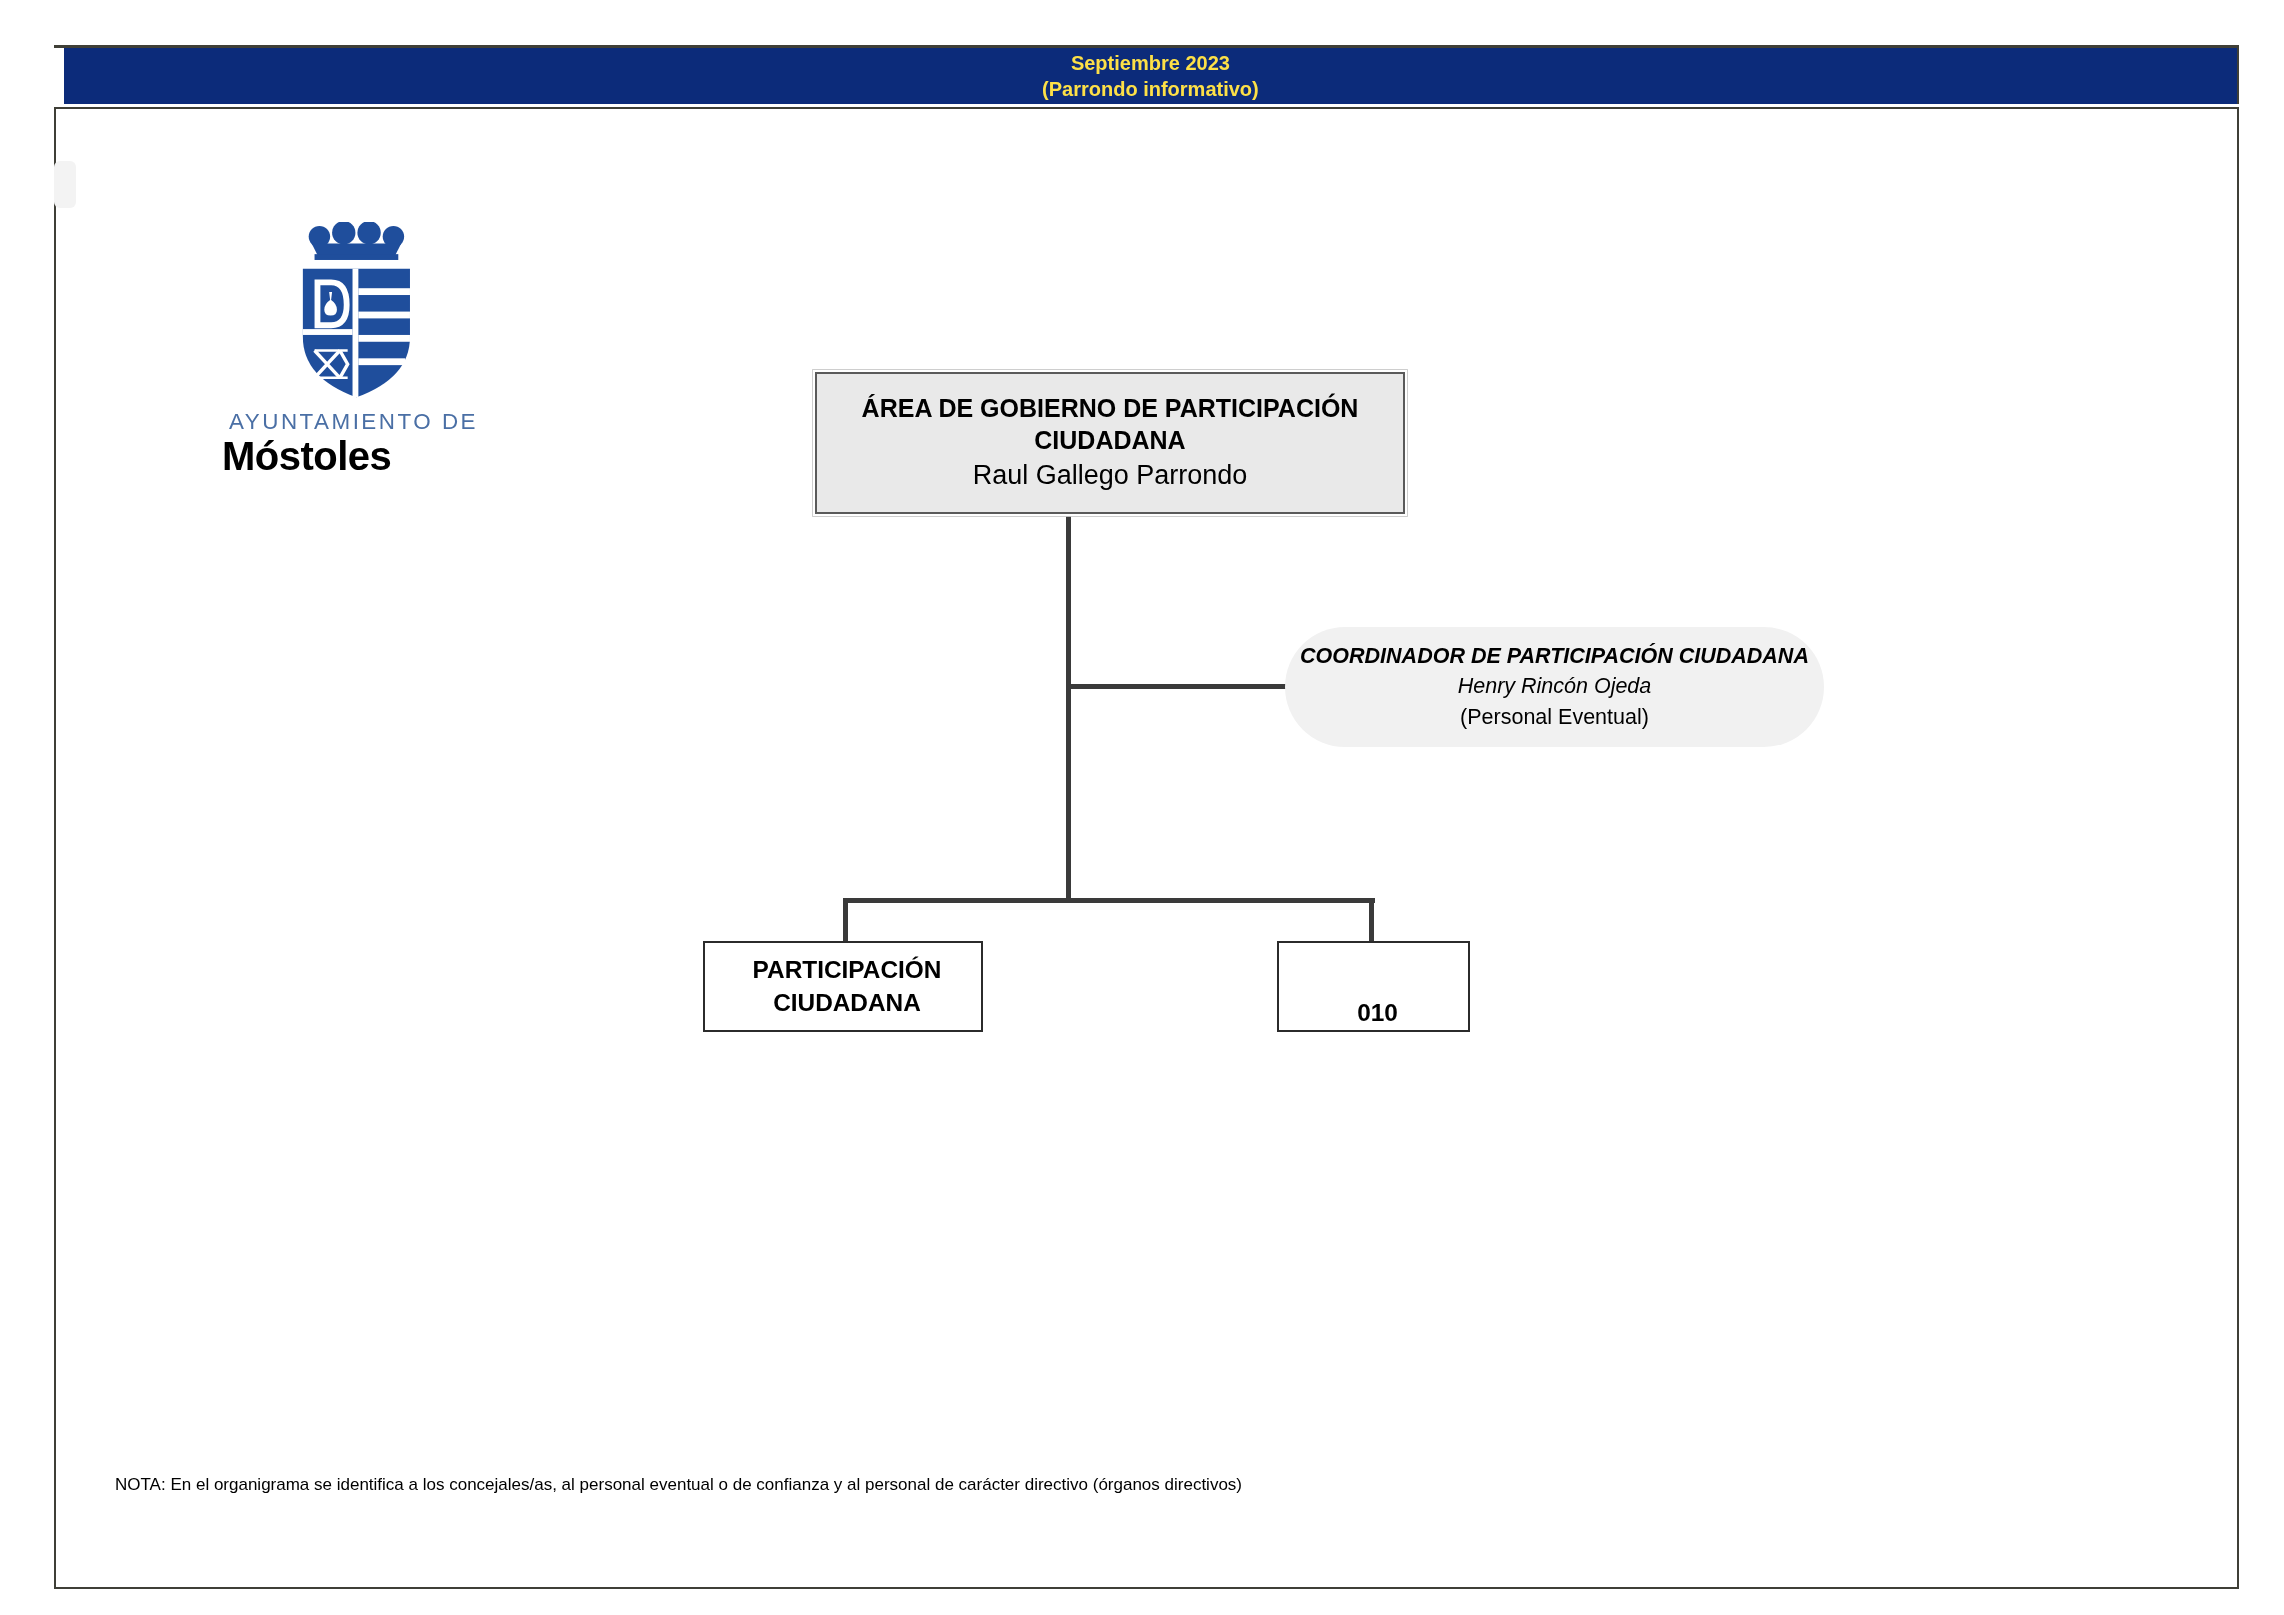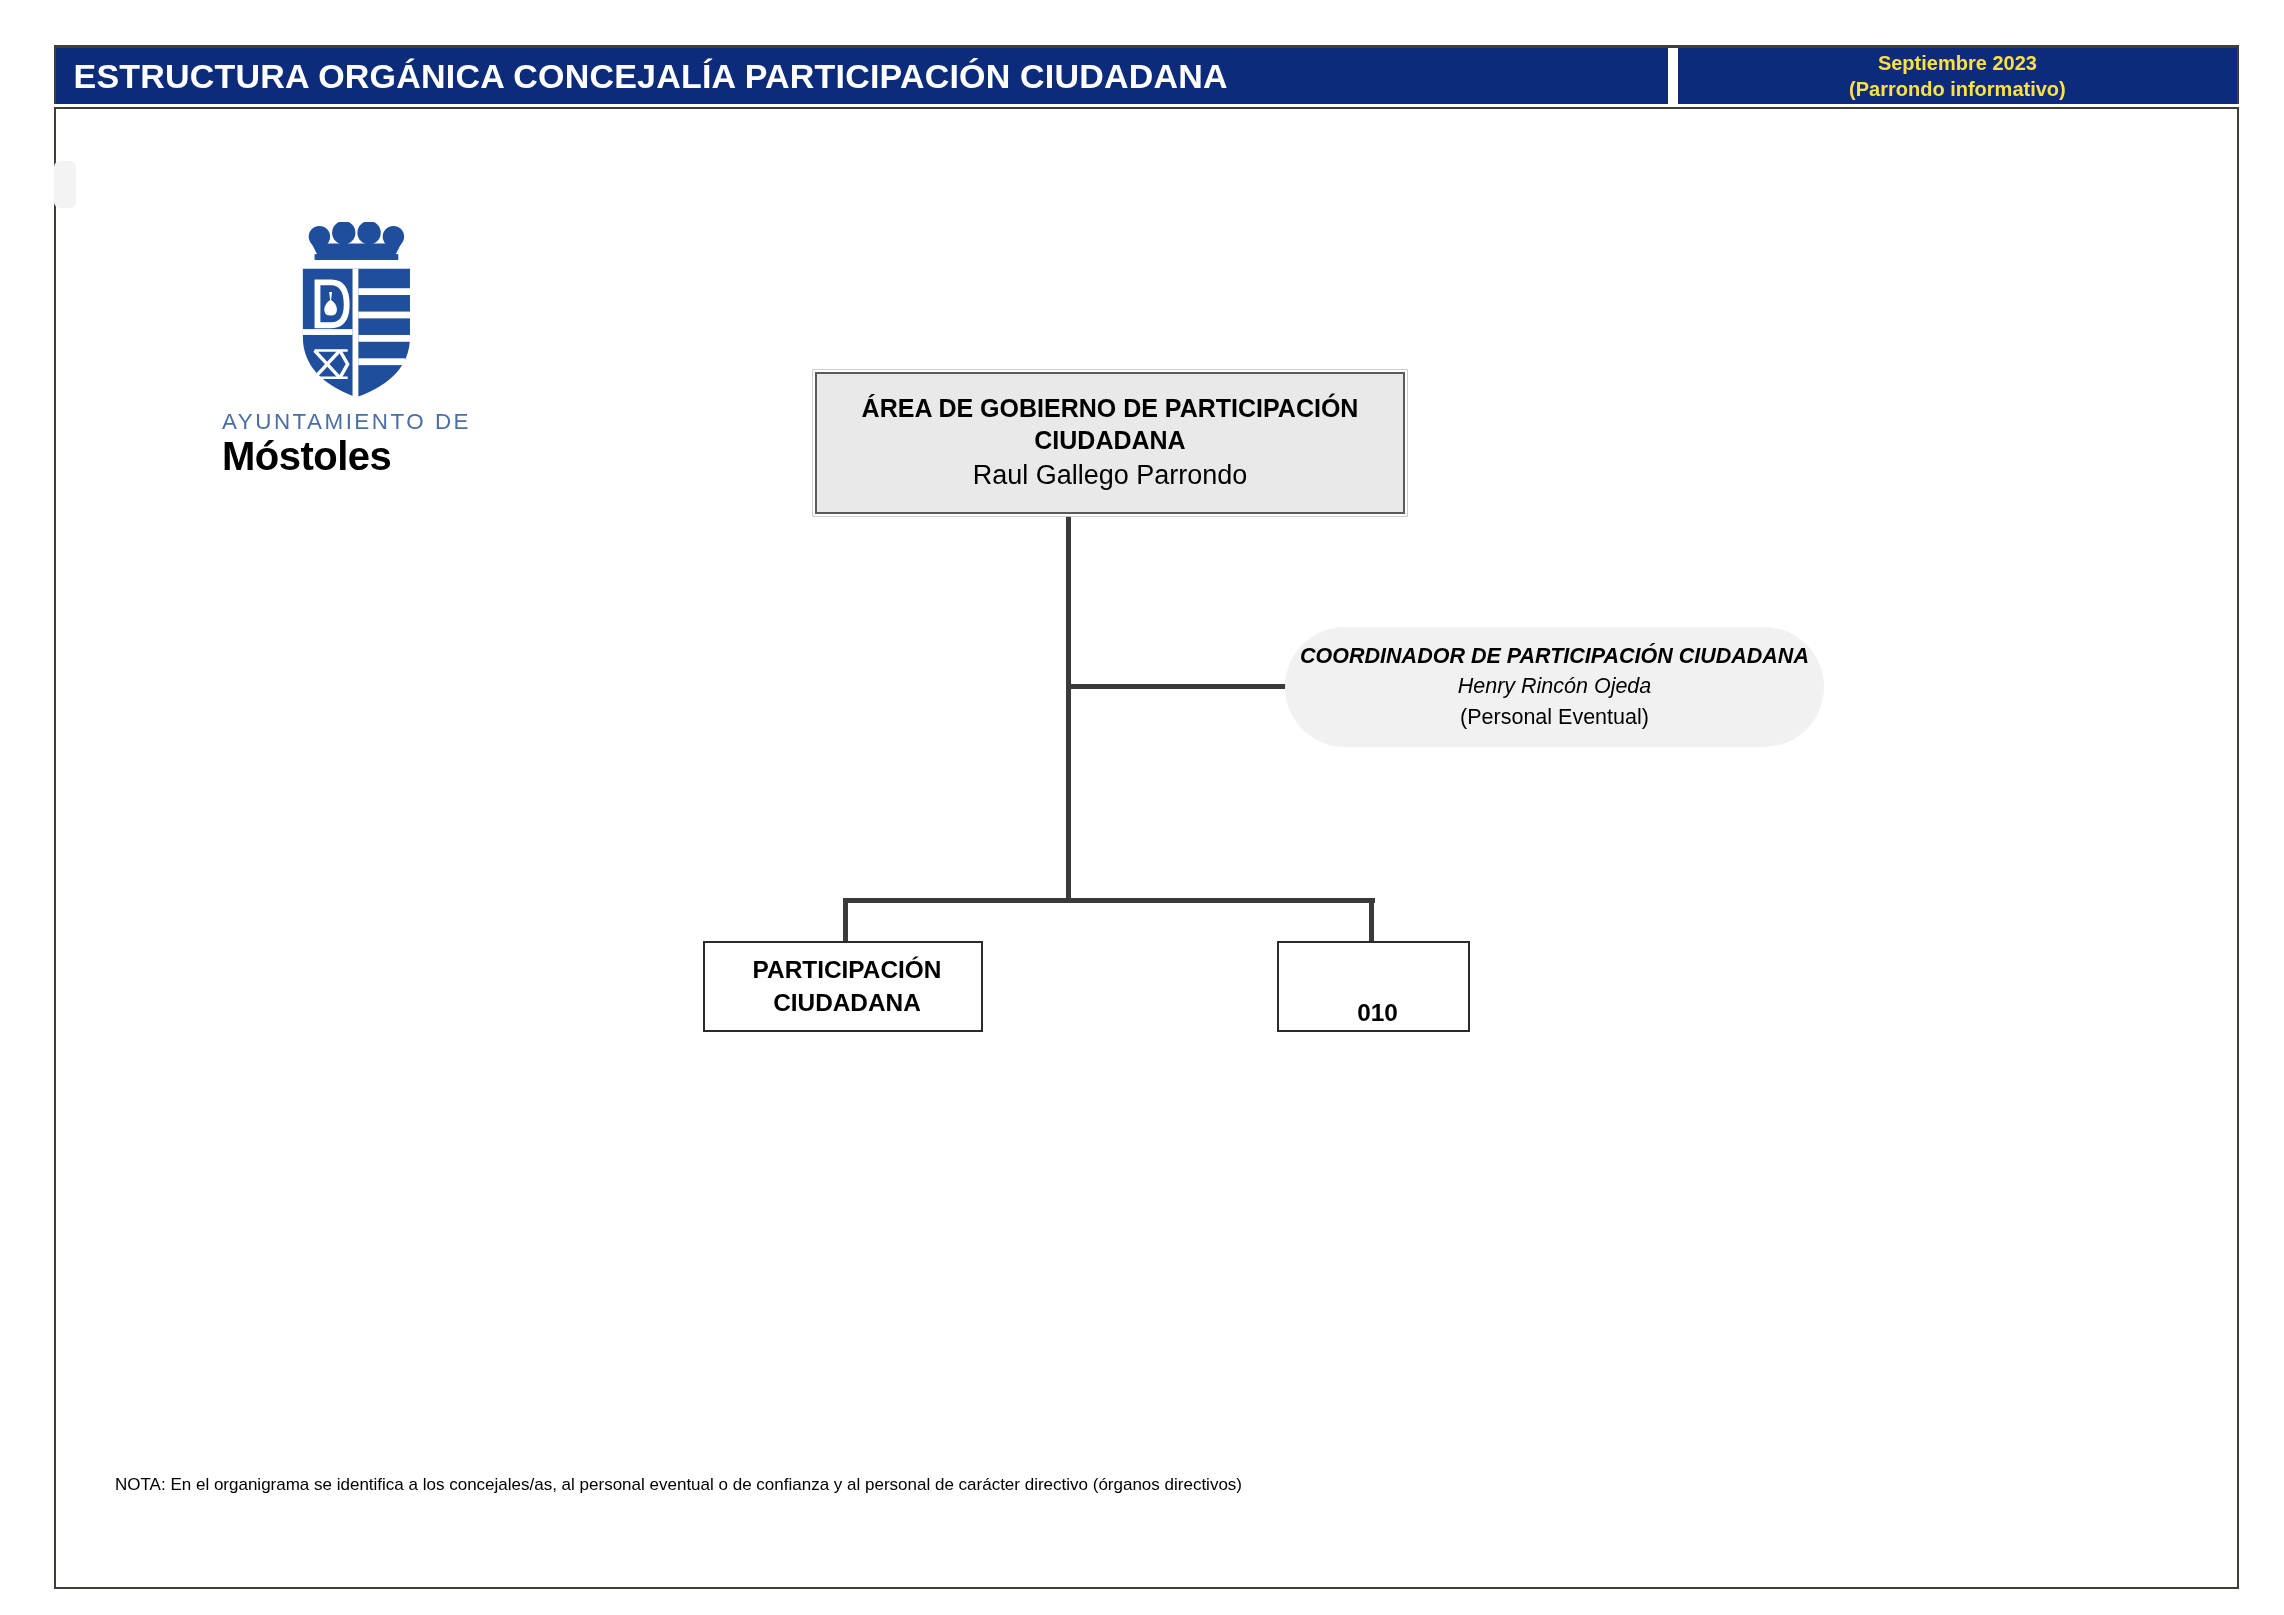--- a/index.html
+++ b/index.html
@@ -92,20 +92,21 @@
   
   .logo {
     position: absolute;
     left: 222px;
     top: 222px;
     width: 263px;
     height: 283px;
   }
   .logo svg { display: block; }
   .logo-text-top {
+    text-align: center;
     color: #4a6fa5;
     font-size: 22.4px;
     letter-spacing: 2.5px;
     font-weight: normal;
     margin-top: 2px;
   }
   .logo-text-main {
     text-align: left;
     color: #000000;
     font-size: 40px;
@@ -242,23 +243,20 @@
     color: #000000;
     white-space: nowrap;
   }
 </style>
 </head>
 <body>
 
 <div class="page">
 
   <div class="header">
-    <div class="header-title">
-      <span class="header-title-text">ESTRUCTURA ORGÁNICA CONCEJALÍA PARTICIPACIÓN CIUDADANA</span>
-    </div>
     <div class="header-gap"></div>
     <div class="header-date">
       <span class="header-date-line">Septiembre 2023</span>
       <span class="header-date-line">(Parrondo informativo)</span>
     </div>
   </div>
 
   <div class="content-frame"></div>
   <div class="ghost-shape"></div>
 

